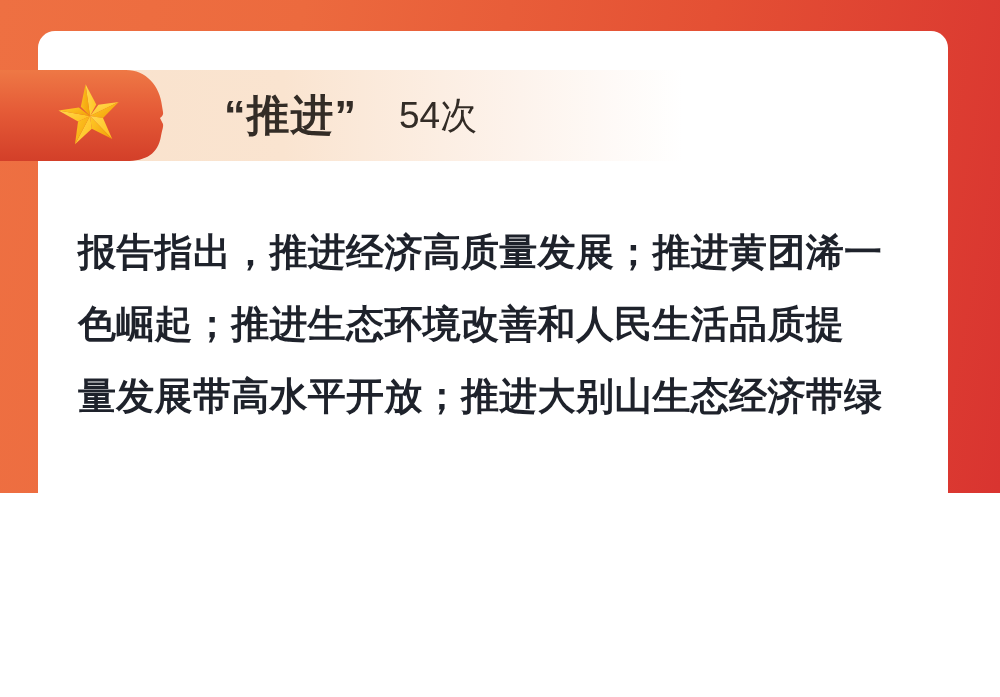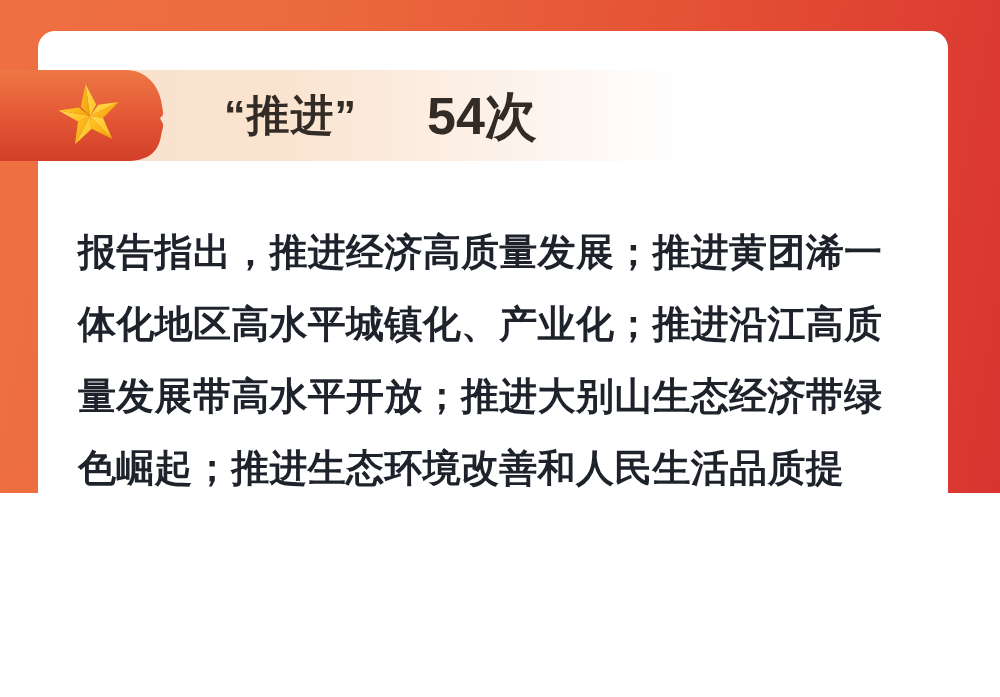--- a/index.html
+++ b/index.html
@@ -60,26 +60,25 @@
     white-space: nowrap;
   }
   .band-title .kw {
     font-size: 43px;
     font-weight: bold;
     color: #332c26;
     letter-spacing: 1px;
     line-height: 1;
   }
   .band-title .cnt {
-    font-size: 52px;
-    font-weight: bold;
+    font-size: 37px;
+    font-weight: normal;
     color: #332c26;
     letter-spacing: 0px;
     line-height: 1;
-    margin-left: 28px;
   }
 
   
   .body-text {
     position: absolute;
     left: 78px;
     top: 216px;
     width: 862px;
   }
   .body-line {
@@ -134,18 +133,17 @@
     </svg>
   </div>
 
   <div class="band-title">
     <span class="kw">“推进”</span>
     <span class="cnt">54次</span>
   </div>
 
   <div class="body-text">
     <div class="body-line">报告指出，推进经济高质量发展；推进黄团浠一</div>
-    <div class="body-line">体化地区高水平城镇化、产业化；推进沿江高质</div>
+    <div class="body-line">色崛起；推进生态环境改善和人民生活品质提</div>
     <div class="body-line">量发展带高水平开放；推进大别山生态经济带绿</div>
-    <div class="body-line">色崛起；推进生态环境改善和人民生活品质提</div>
   </div>
 
 </div>
 
 </body></html>

